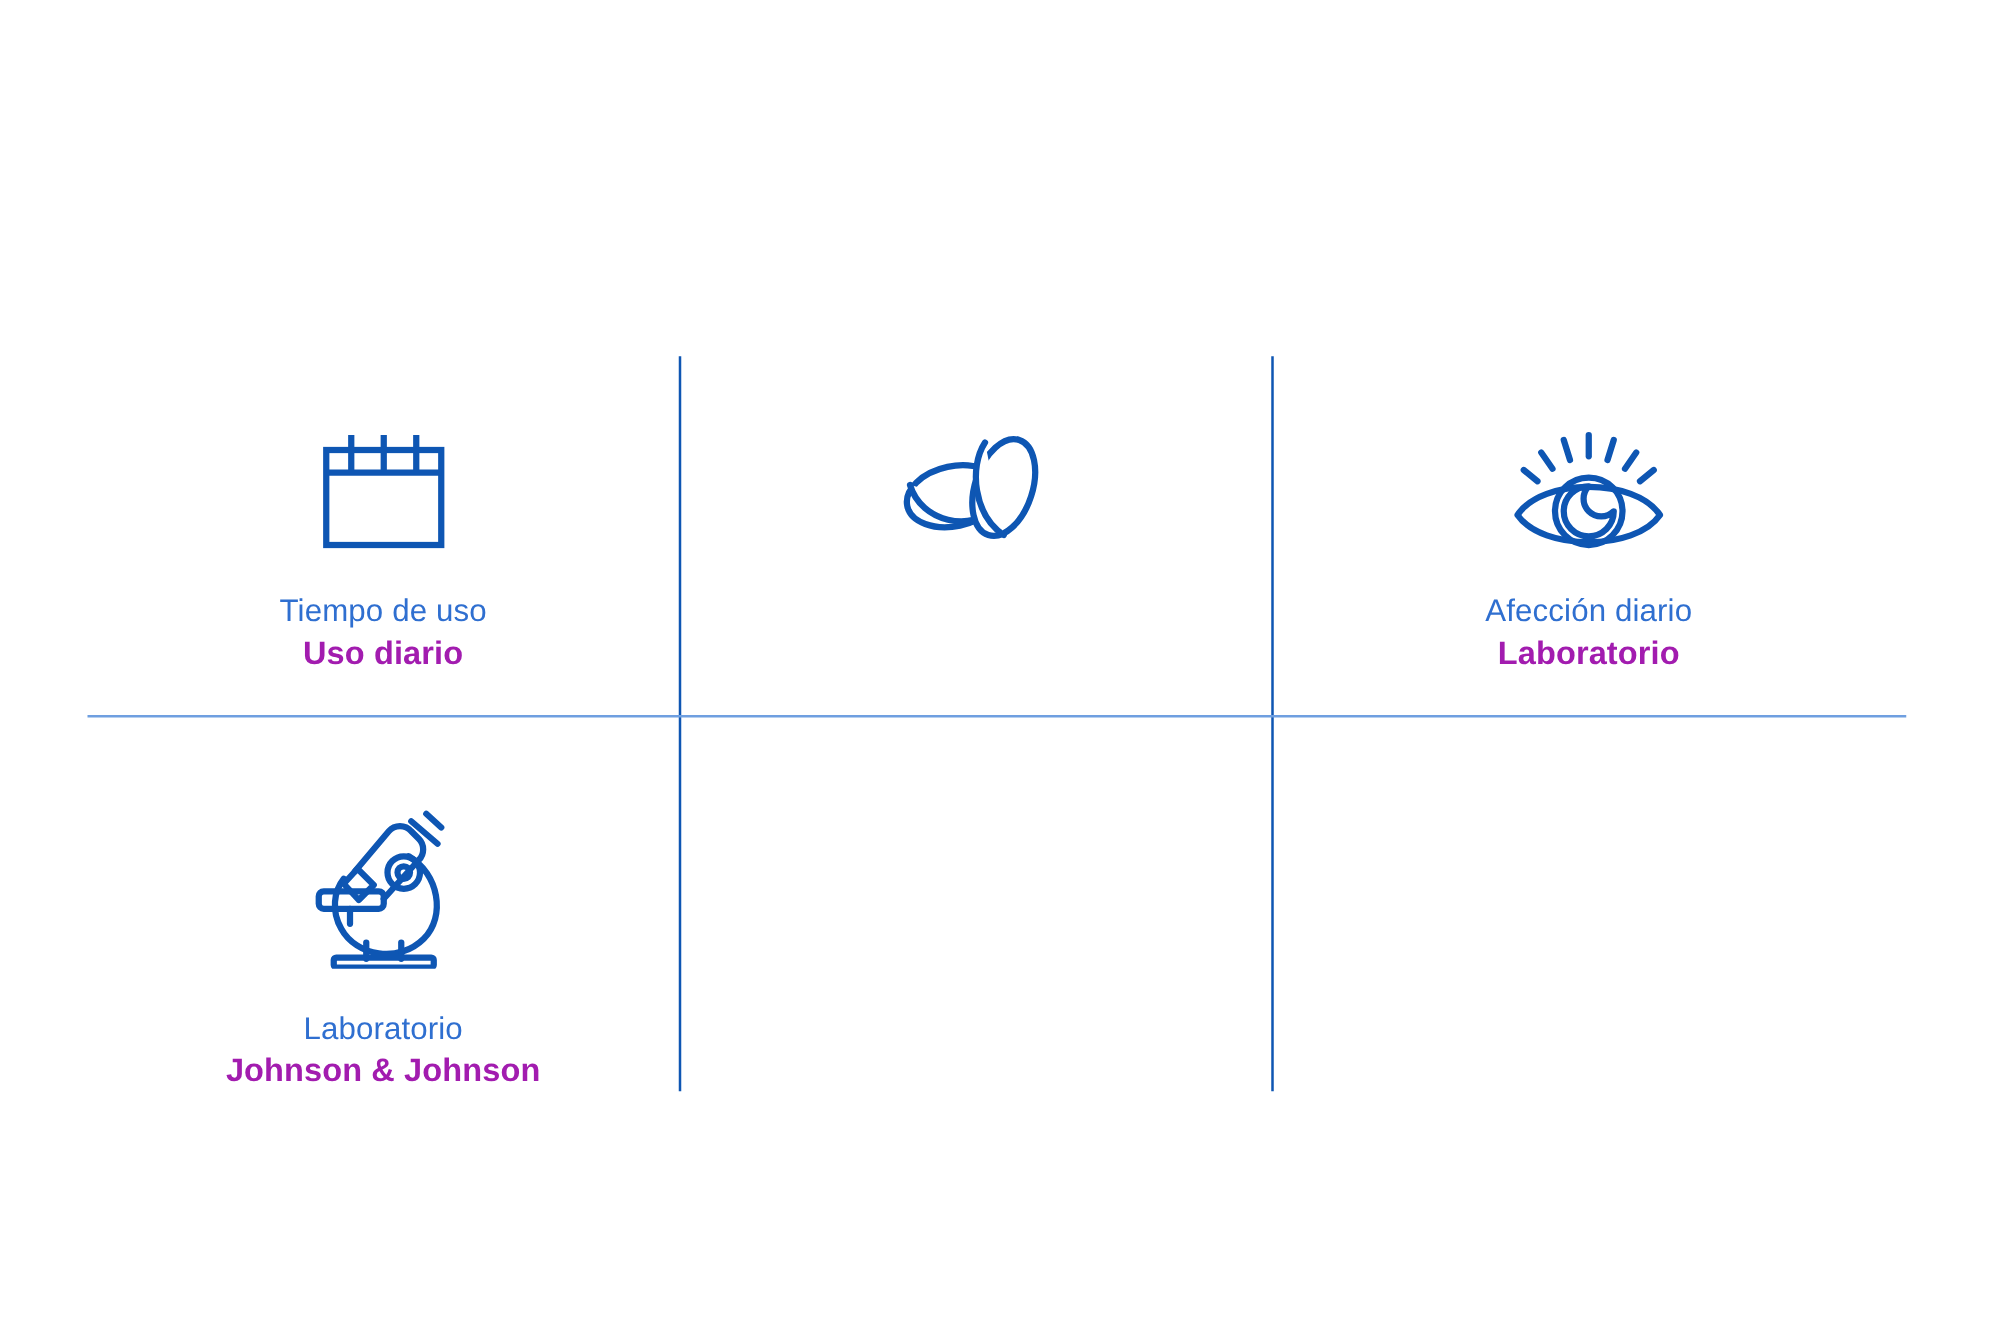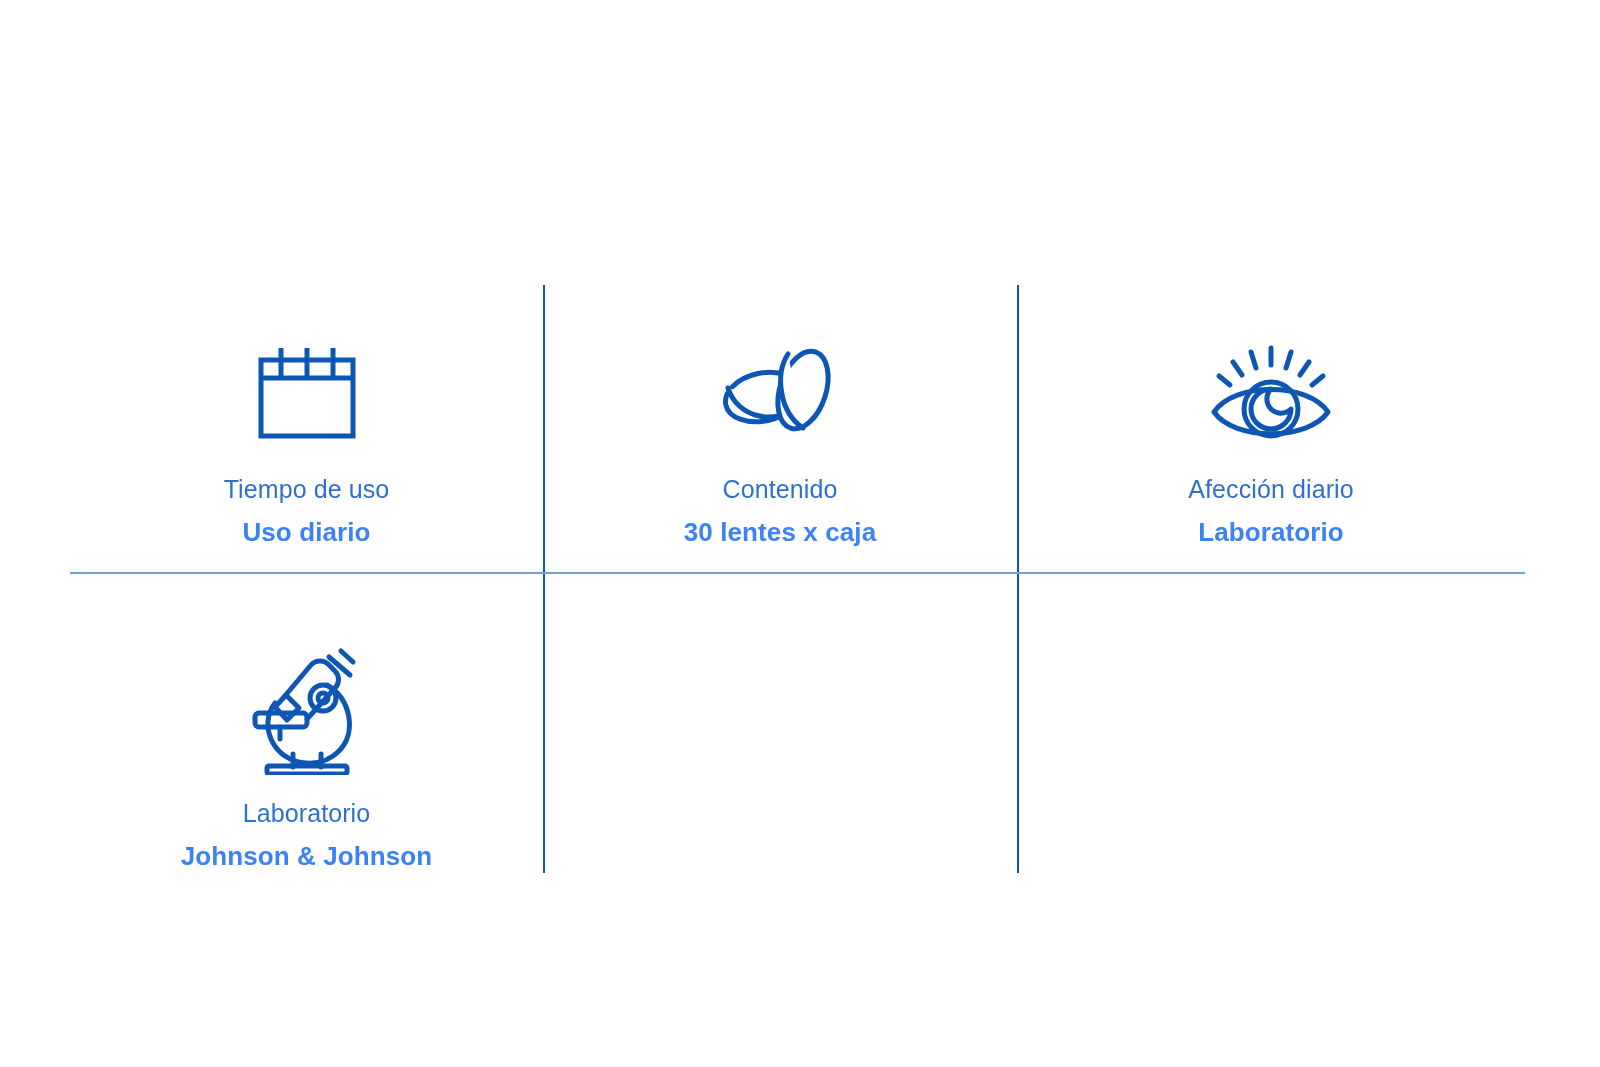--- a/index.html
+++ b/index.html
@@ -83,23 +83,23 @@
     display: block;
     font-size: 25px;
     font-weight: 400;
     color: #2f6fd0;
     letter-spacing: 0.1px;
   }
   .cell-value {
     display: block;
     font-size: 26px;
     font-weight: 700;
-    color: #3b82f6;
+    color: #a21caf;
     letter-spacing: 0.1px;
-    margin-top: 11px;
+    margin-top: 1px;
   }
 
   svg { display: block; }
 </style>
 </head>
 <body>
 
 <div class="spec-sheet">
 
   <div class="v-divider first"></div>
@@ -132,24 +132,20 @@
           <g fill="#ffffff" stroke="#0e56b3" stroke-width="5" stroke-linejoin="round" stroke-linecap="round">
 
             <ellipse cx="48" cy="57" rx="38" ry="24" transform="rotate(-12 48 57)"></ellipse>
             <path d="M13 48 C22 78 62 86 82 66"></path>
 
             <ellipse cx="88" cy="50" rx="23" ry="40" transform="rotate(18 88 50)"></ellipse>
             <path d="M73 14 C60 34 64 72 88 88"></path>
           </g>
         </svg>
       </div>
-      <div class="cell-text">
-        <span class="cell-label">Contenido</span>
-        <span class="cell-value">30 lentes x caja</span>
-      </div>
     </div>
 
     <div class="cell r1">
       <div class="cell-icon">
         <svg width="126" height="100" viewBox="0 0 126 100">
           <g fill="none" stroke="#0e56b3" stroke-width="5" stroke-linecap="round" stroke-linejoin="round">
 
             <line x1="63" y1="6" x2="63" y2="23"></line>
             <line x1="43" y1="10" x2="48" y2="26"></line>
             <line x1="83" y1="10" x2="78" y2="26"></line>

